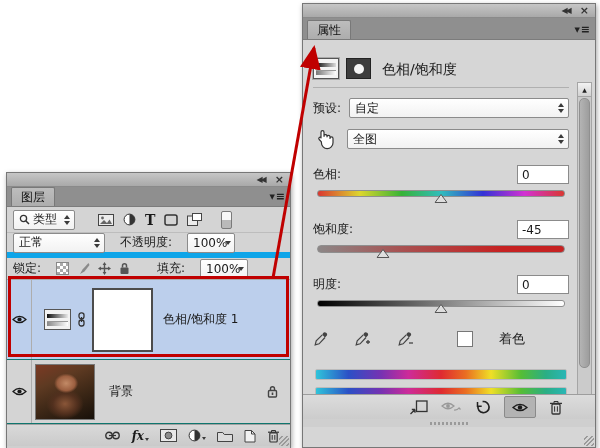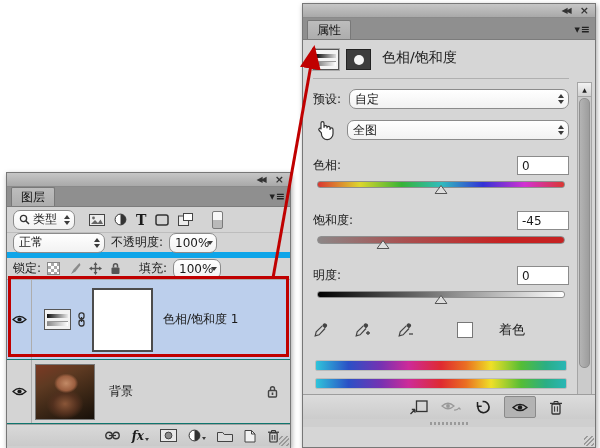--- a/index.html
+++ b/index.html
@@ -23,36 +23,36 @@
     padding:2px 9px 2px 9px;font-size:12px;color:#111;margin-left:4px;
     border-radius:2px 2px 0 0;line-height:14px;}
   .panelmenu{position:absolute;right:5px;bottom:3px;display:flex;align-items:center;gap:1px;color:#222;}
   .panelmenu .caret{font-size:7px;}
   .panelmenu .lines{font-size:11px;font-weight:bold;}
   .gripstrip{height:8px;display:flex;align-items:center;justify-content:center;background:#cfcfcf;}
   .gripdots{width:38px;height:3px;background:repeating-linear-gradient(90deg,#9a9a9a 0 2px,transparent 2px 4px);}
   .resizegrip{position:absolute;right:1px;bottom:1px;width:10px;height:10px;
     background:repeating-linear-gradient(135deg,transparent 0 2px,#9a9a9a 2px 3.2px);}
   
-  .dd{background:linear-gradient(#ffffff,#f2f2f2);border:1px solid #8b8b8b;border-radius:7px;
+  .dd{background:linear-gradient(#ffffff,#f2f2f2);border:1px solid #8b8b8b;border-radius:2px;
     height:20px;display:flex;align-items:center;padding:0 18px 0 5px;position:relative;
     box-sizing:border-box;white-space:nowrap;}
   .spin{position:absolute;right:4px;top:50%;transform:translateY(-50%);display:flex;
     flex-direction:column;gap:2px;}
   .tri-u{width:0;height:0;border-left:3.5px solid transparent;border-right:3.5px solid transparent;
     border-bottom:4px solid #3a3a3a;}
   .tri-d{width:0;height:0;border-left:3.5px solid transparent;border-right:3.5px solid transparent;
     border-top:4px solid #3a3a3a;}
   .numbox{background:#fff;border:1px solid #8b8b8b;height:19px;box-sizing:border-box;
     display:flex;align-items:center;padding:0 4px;}
   .label{white-space:nowrap;}
   .iconbtn{display:flex;align-items:center;justify-content:center;cursor:default;}
   
   #layers{left:6px;top:172px;width:285px;height:276px;}
-  .lrow{display:flex;align-items:center;padding:0 6px;gap:6px;box-sizing:border-box;}
+  .lrow{display:flex;align-items:center;padding:0 6px;gap:15px;box-sizing:border-box;}
   #layers .filterrow{height:26px;border-bottom:1px solid #bdbdbd;}
   #layers .blendrow{height:25px;border-bottom:6px solid #0ea5e9;}
   #layers .lockrow{height:22px;border-bottom:1px solid #aaa;}
   .kind-dd{width:62px;}
   .blend-dd{width:92px;}
   .pct-dd{width:48px;padding-right:14px;}
   .pct-dd .onecaret{position:absolute;right:3px;top:50%;transform:translateY(-50%);}
   .filtericons{display:flex;align-items:center;gap:9px;margin-left:8px;}
   .ftoggle{width:9px;height:16px;border:1px solid #7a7a7a;border-radius:2px;margin-left:10px;
     background:linear-gradient(#f7f7f7 0 49%,#b9b9b9 51% 100%);}
@@ -79,21 +79,21 @@
   .bglock{margin-left:auto;margin-right:12px;}
   .lfooter{height:21px;border-top:1px solid #a2a2a2;background:linear-gradient(#d9d9d9,#cacaca);
     display:flex;align-items:center;justify-content:flex-end;gap:11px;padding:0 10px 0 0;}
   .fxlabel{font-family:"DejaVu Serif","Liberation Serif",serif;font-style:italic;font-weight:bold;font-size:12px;}
   .caret-mini{width:0;height:0;border-left:2.5px solid transparent;border-right:2.5px solid transparent;
     border-top:3.5px solid #3a3a3a;margin-left:1px;align-self:flex-end;margin-bottom:2px;}
   
   #props{left:302px;top:3px;width:294px;height:445px;background:#d6d6d6;}
   #props .tabband{height:21px;}
   .pcontent{position:relative;height:354px;padding:0 26px 0 10px;box-sizing:border-box;}
-  .phead{display:flex;align-items:flex-start;gap:7px;padding-top:9px;}
+  .phead{display:flex;align-items:flex-end;gap:7px;padding-top:18px;}
   .hs-icon{width:26px;height:21px;background:#f4f4f4;border:1px solid #555;
     display:flex;flex-direction:column;justify-content:center;gap:3px;padding:0 2px;box-sizing:border-box;
     outline:1px solid #aaa;}
   .hs-icon .b1{height:4px;background:linear-gradient(90deg,#0a0a0a,#ddd);}
   .hs-icon .b2{height:4px;background:linear-gradient(90deg,#777,#fff);border-top:1px solid #999;}
   .mask-icon{width:23px;height:19px;background:#3d3d3d;border:1px solid #222;position:relative;}
   .mask-icon::after{content:"";position:absolute;left:50%;top:50%;width:10px;height:10px;border-radius:50%;
     background:#f5f5f5;transform:translate(-50%,-50%);}
   .ptitle{font-size:14px;margin-left:4px;}
   .pdivider{border-bottom:1px solid #b0b0b0;margin-top:8px;}

